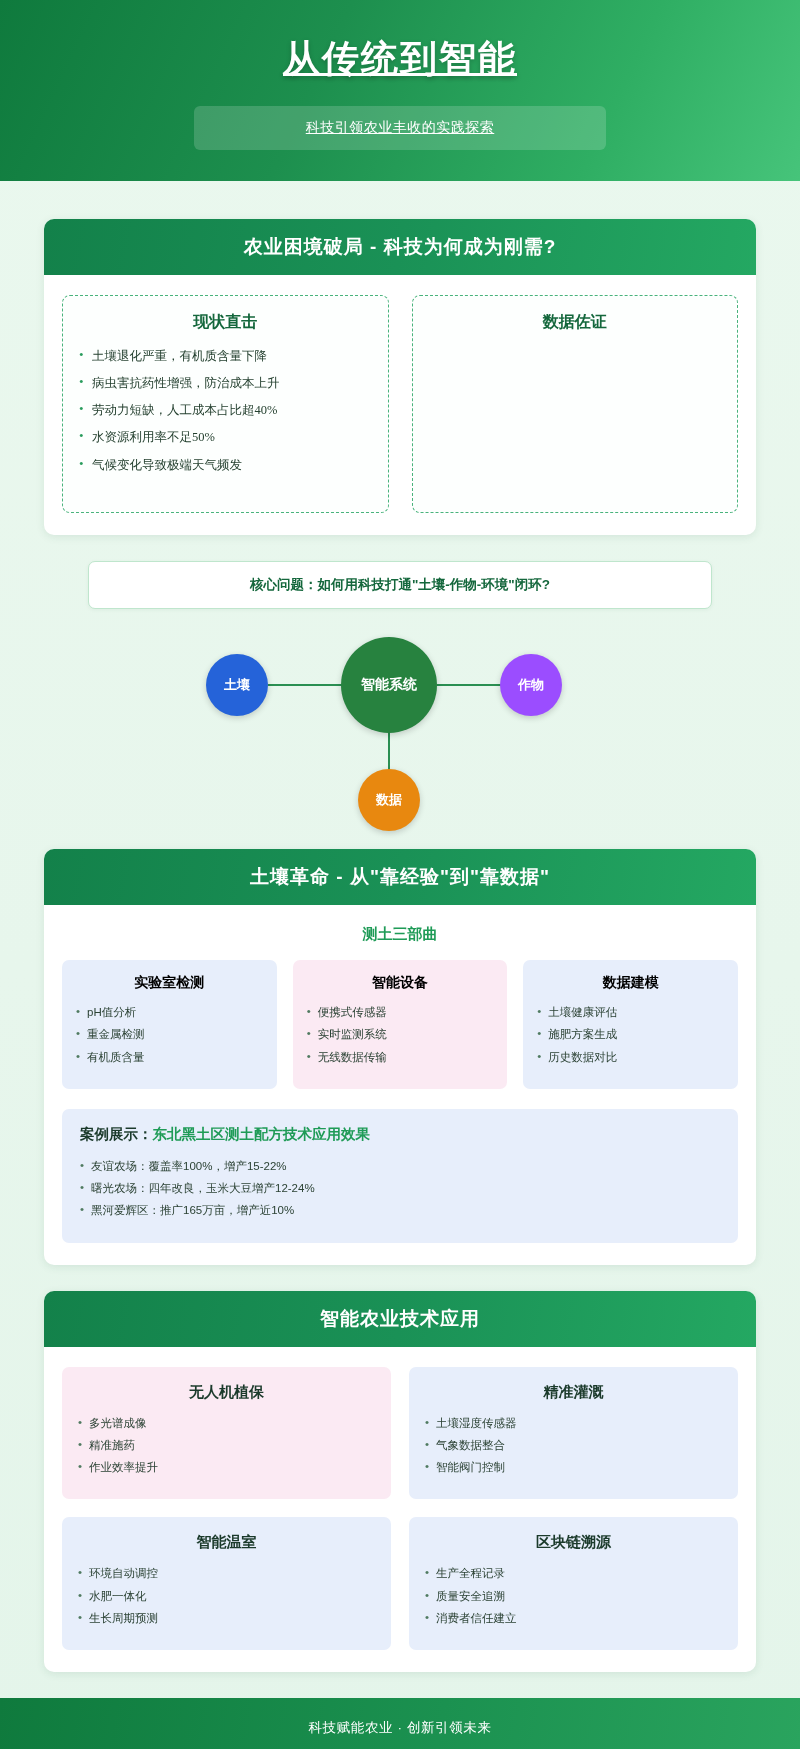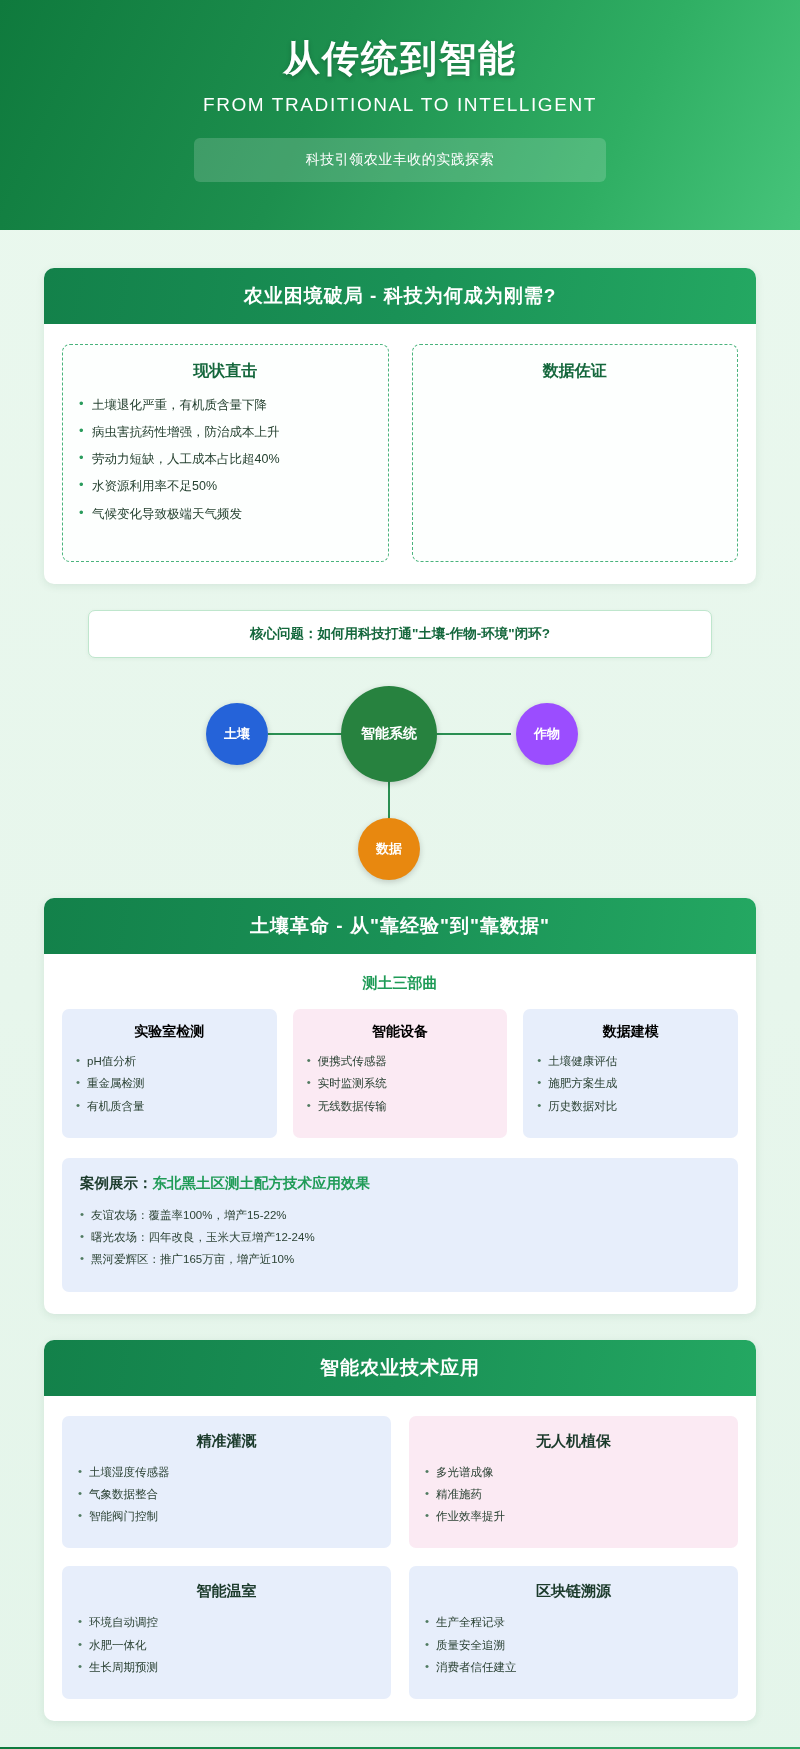--- a/index.html
+++ b/index.html
@@ -13,23 +13,24 @@
     width: 800px;
     min-height: 1749px;
     background: linear-gradient(180deg,#eaf8ee 0%,#e7f6ec 55%,#e4f5ea 100%);
     display: flex;
     flex-direction: column;
   }
 
   
   .hero {
     background: linear-gradient(115deg,#0f7a3d 0%,#1d8f4e 40%,#2fae63 75%,#46c47a 100%);
-    padding: 34px 40px 48px;
+    padding: 34px 40px 31px;
     text-align: center;
     color: #fff;
+    text-decoration: underline;
   }
   .hero h1 {
     font-size: 37px;
     letter-spacing: 2px;
     font-weight: bold;
     text-shadow: 0 2px 5px rgba(0,0,0,.22);
   }
   .hero h2 {
     margin-top: 10px;
     font-size: 19px;
@@ -60,21 +61,21 @@
     color: #fff;
     text-align: center;
     font-size: 19px;
     font-weight: bold;
     padding: 15px 10px;
     letter-spacing: 1px;
   }
   .card-body { padding: 20px 18px 22px; }
 
   
-  .dash-row { display: flex; gap: 23px; }
+  .dash-row { display: flex; gap: 23px; font-family: Liberation Serif, serif; }
   .dash-panel {
     flex: 1;
     border: 1px dashed #49b37c;
     border-radius: 8px;
     padding: 16px 16px 22px;
     background: #fdfffe;
     min-height: 218px;
   }
   .dash-title {
     text-align: center;
@@ -132,21 +133,21 @@
     font-weight: bold;
     box-shadow: 0 2px 6px rgba(0,0,0,.18);
   }
   .node-center {
     width: 96px; height: 96px;
     left: 297px; top: 18px;
     background: #27823f;
     font-size: 14px;
   }
   .node-soil { width: 62px; height: 62px; left: 162px; top: 35px; background: #2563d9; }
-  .node-crop { width: 62px; height: 62px; left: 472px; top: 35px; background: #9b4dff; }
+  .node-crop { width: 62px; height: 62px; left: 456px; top: 35px; background: #9b4dff; }
   .node-data { width: 62px; height: 62px; left: 314px; top: 150px; background: #e8880f; }
   .edge { position: absolute; background: #2a8f52; }
   .edge-h-left  { left: 224px; top: 65px; width: 74px; height: 2px; }
   .edge-h-right { left: 393px; top: 65px; width: 74px; height: 2px; }
   .edge-v-down  { left: 344px; top: 114px; width: 2px; height: 38px; }
 
   
   .sub-title {
     text-align: center;
     color: #1f9b57;
@@ -233,21 +234,20 @@
     letter-spacing: .6px;
   }
 </style>
 </head>
 <body>
 
 <div class="page">
 
   <div class="hero">
     <h1>从传统到智能</h1>
-    <h2>FROM TRADITIONAL TO INTELLIGENT</h2>
     <div class="hero-pill">科技引领农业丰收的实践探索</div>
   </div>
 
   <div class="wrap">
 
     <div class="card">
       <div class="card-head">农业困境破局 - 科技为何成为刚需?</div>
       <div class="card-body">
         <div class="dash-row">
 
@@ -325,38 +325,38 @@
           </ul>
         </div>
       </div>
     </div>
 
     <div class="card">
       <div class="card-head">智能农业技术应用</div>
       <div class="card-body">
         <div class="grid2">
 
+          <div class="tcell pink">
+            <div class="t">无人机植保</div>
+            <ul class="mini">
+              <li>多光谱成像</li>
+              <li>精准施药</li>
+              <li>作业效率提升</li>
+            </ul>
+          </div>
+
           <div class="tcell blue">
             <div class="t">精准灌溉</div>
             <ul class="mini">
               <li>土壤湿度传感器</li>
               <li>气象数据整合</li>
               <li>智能阀门控制</li>
             </ul>
           </div>
 
-          <div class="tcell pink">
-            <div class="t">无人机植保</div>
-            <ul class="mini">
-              <li>多光谱成像</li>
-              <li>精准施药</li>
-              <li>作业效率提升</li>
-            </ul>
-          </div>
-
           <div class="tcell blue">
             <div class="t">智能温室</div>
             <ul class="mini">
               <li>环境自动调控</li>
               <li>水肥一体化</li>
               <li>生长周期预测</li>
             </ul>
           </div>
 
           <div class="tcell blue">

